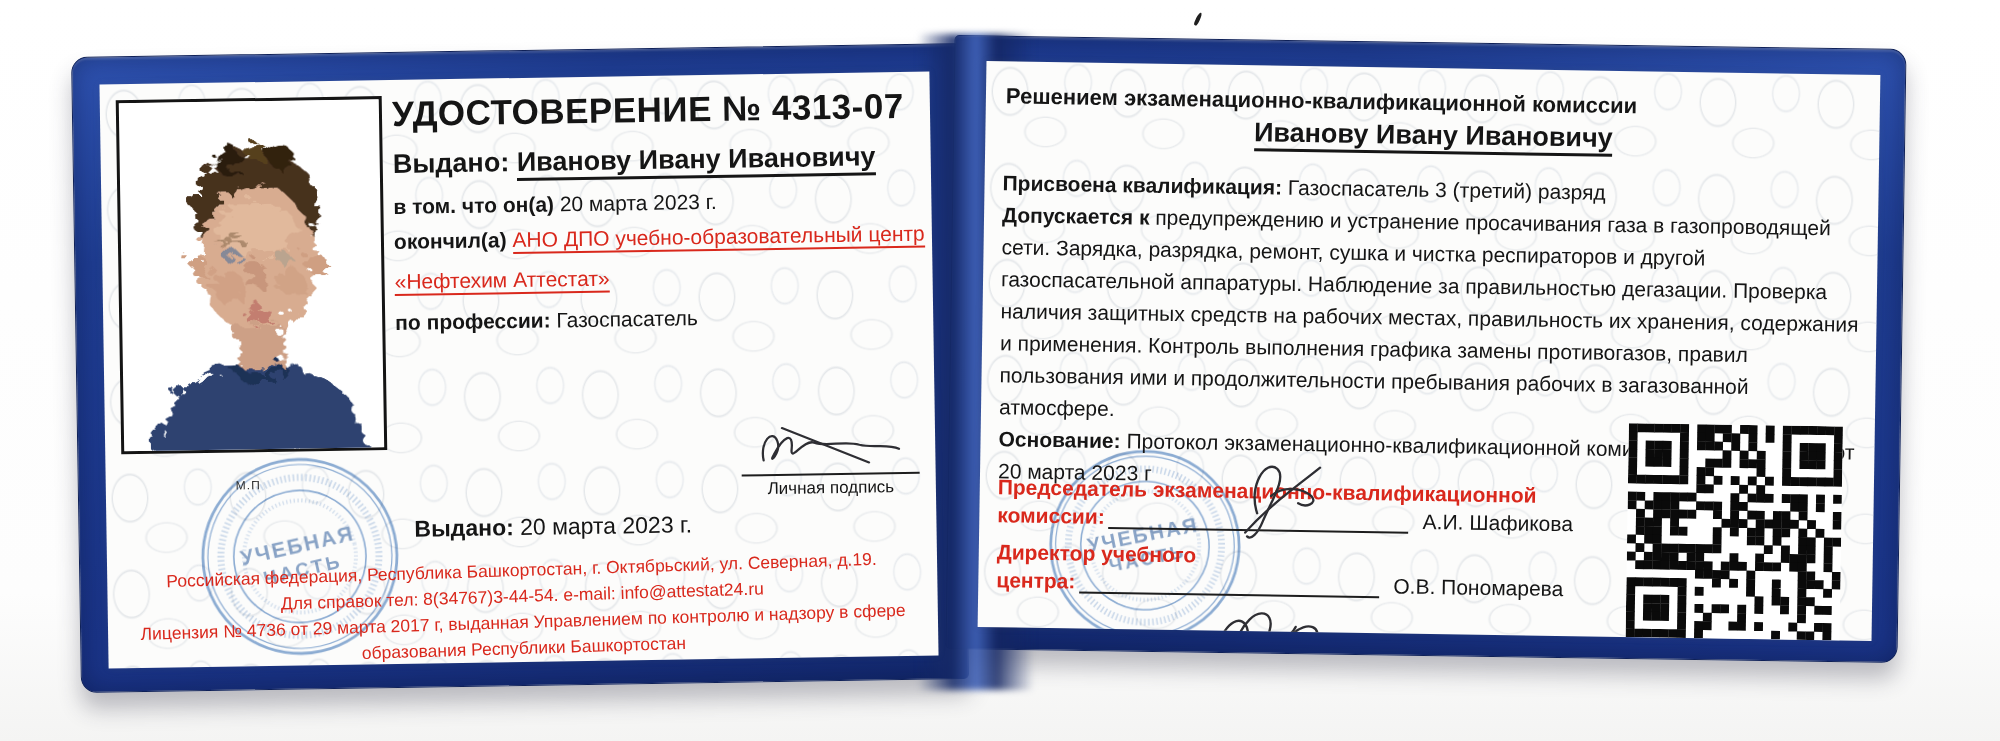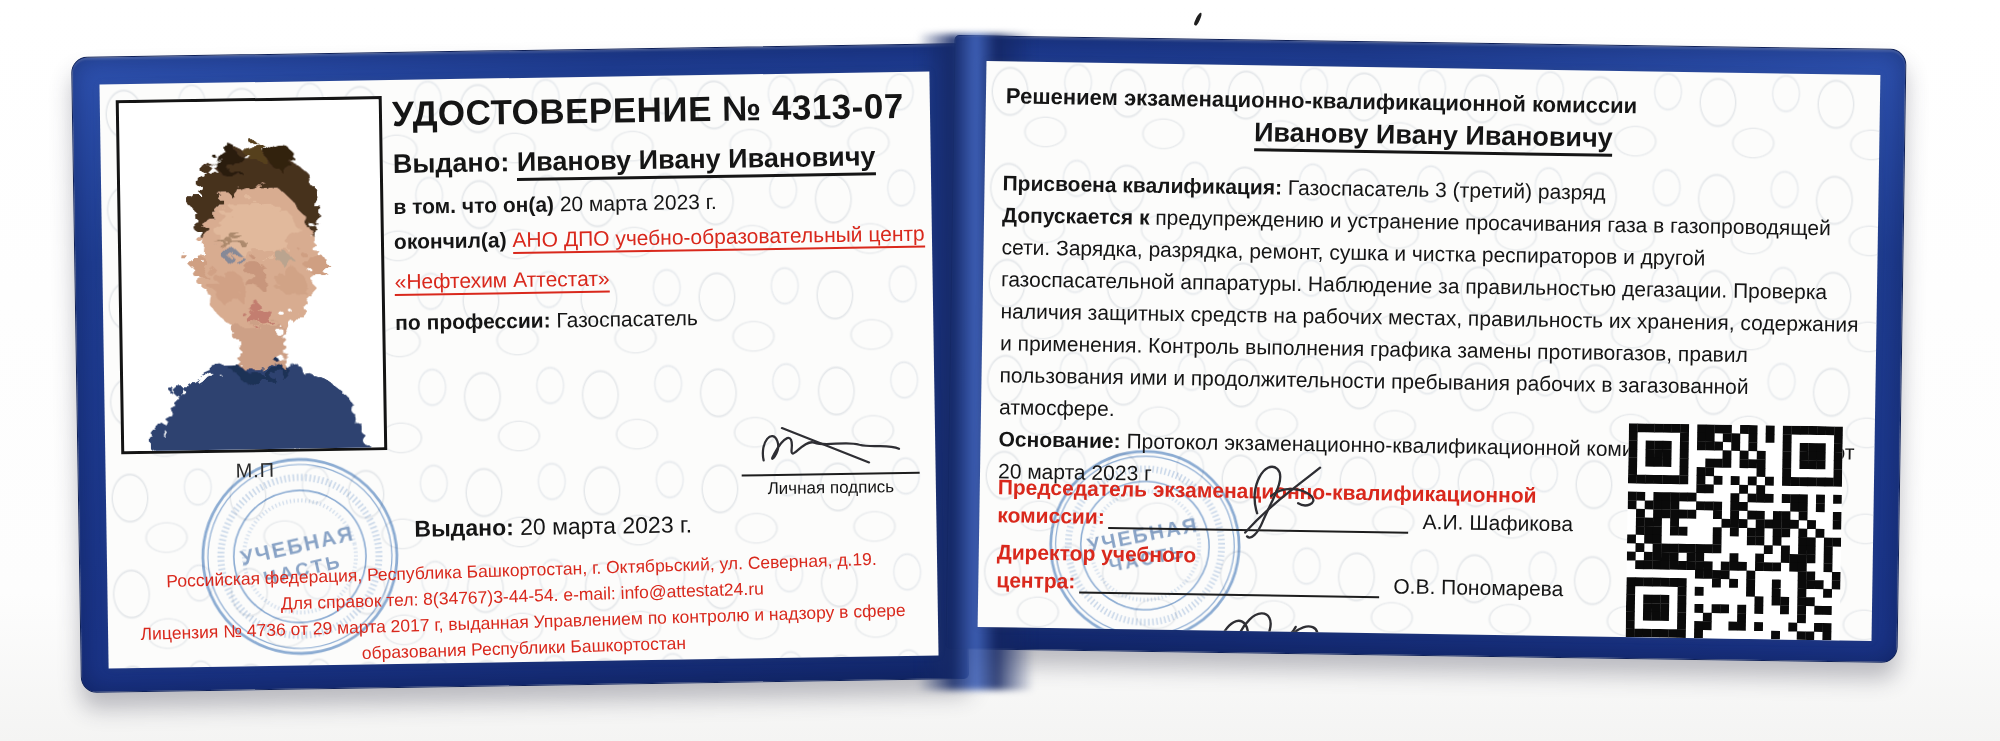--- a/index.html
+++ b/index.html
@@ -42,21 +42,21 @@
   .photo-frame svg{display:block;width:100%;height:100%;}
   .title-block{position:absolute;left:292px;top:14px;width:538px;}
   .doc-title{font-size:35px;font-weight:bold;letter-spacing:.5px;white-space:nowrap;}
   .issued-line{margin-top:15px;font-size:27px;font-weight:bold;white-space:nowrap;}
   .issued-line .uname{border-bottom:3px solid #161616;padding-bottom:1px;}
   .stmt{margin-top:15px;font-size:21px;}
   .orgline{margin-top:11px;font-size:21px;}
   .red-link{color:#d9281c;border-bottom:2px solid #d9281c;padding-bottom:1px;}
   .org2{margin-top:16px;font-size:21px;}
   .prof{margin-top:17px;font-size:21px;}
-  .mp-label{position:absolute;left:130px;top:377px;font-size:20px;color:#2b2b2b;letter-spacing:1px;z-index:5;}
+  .mp-label{position:absolute;left:130px;top:396px;font-size:12px;color:#2b2b2b;letter-spacing:1px;z-index:5;}
   .stamp{position:absolute;filter:blur(0.4px);opacity:0.88;mix-blend-mode:multiply;z-index:4;}
   .stamp svg{display:block;width:100%;height:100%;}
   .stamp.left-stamp{left:90px;top:372px;width:206px;height:206px;}
   .stamp.right-stamp{left:66px;top:382px;width:200px;height:200px;}
   .sig-personal{position:absolute;left:636px;top:342px;width:178px;text-align:center;z-index:5;}
   .sig-personal svg{display:block;width:160px;height:62px;margin:0 auto;}
   .sig-caption{border-top:2px solid #1d1d1d;margin-top:-4px;padding-top:3px;font-size:17px;}
   .issue-line{position:absolute;left:308px;top:436px;font-size:23px;z-index:5;}
   .footer-red{
     position:absolute;left:6px;top:480px;width:818px;z-index:5;

